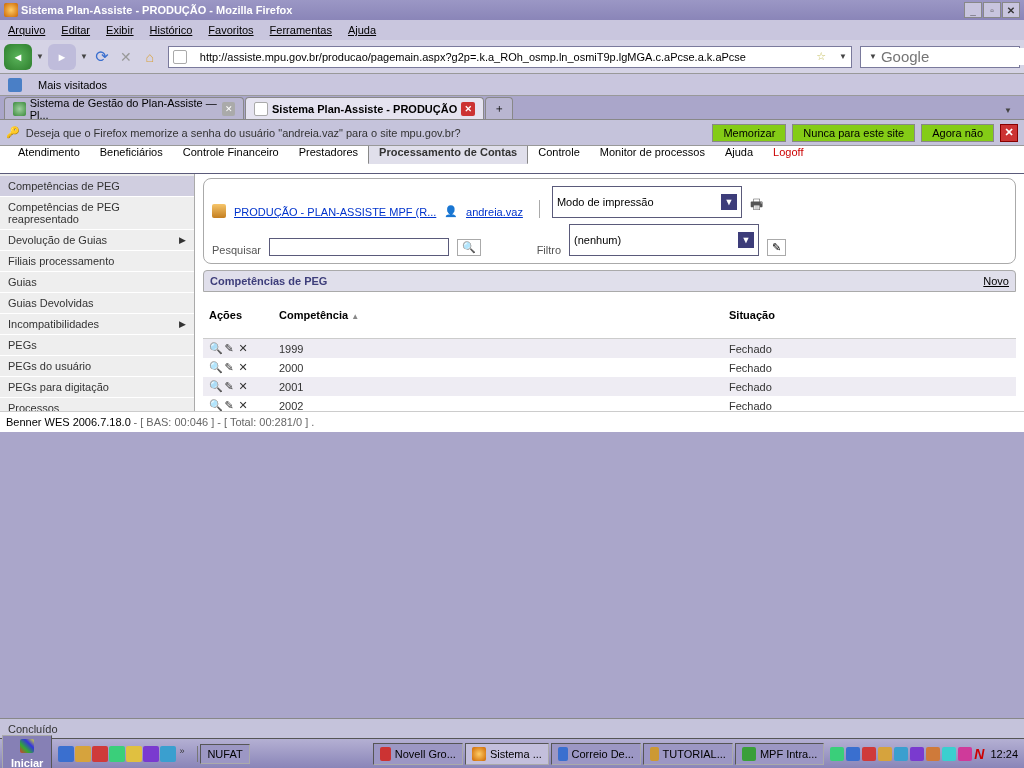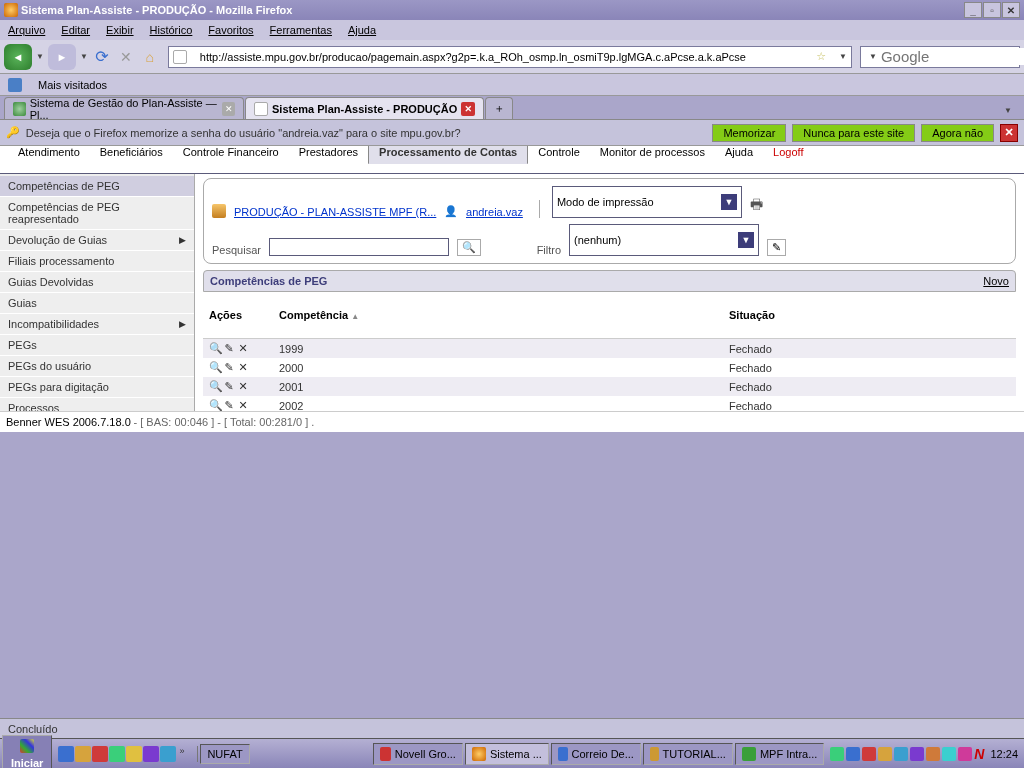--- a/index.html
+++ b/index.html
@@ -165,24 +165,24 @@
           <span>Competências de PEG reapresentado</span>
         </div>
         <div class="item">
           <span>Devolução de Guias</span>
           <span class="exp">▶</span>
         </div>
         <div class="item">
           <span>Filiais processamento</span>
         </div>
         <div class="item">
+          <span>Guias</span>
+        </div>
+        <div class="item">
           <span>Guias Devolvidas</span>
-        </div>
-        <div class="item">
-          <span>Guias</span>
         </div>
         <div class="item">
           <span>Incompatibilidades</span>
           <span class="exp">▶</span>
         </div>
         <div class="item">
           <span>PEGs</span>
         </div>
         <div class="item">
           <span>PEGs do usuário</span>

